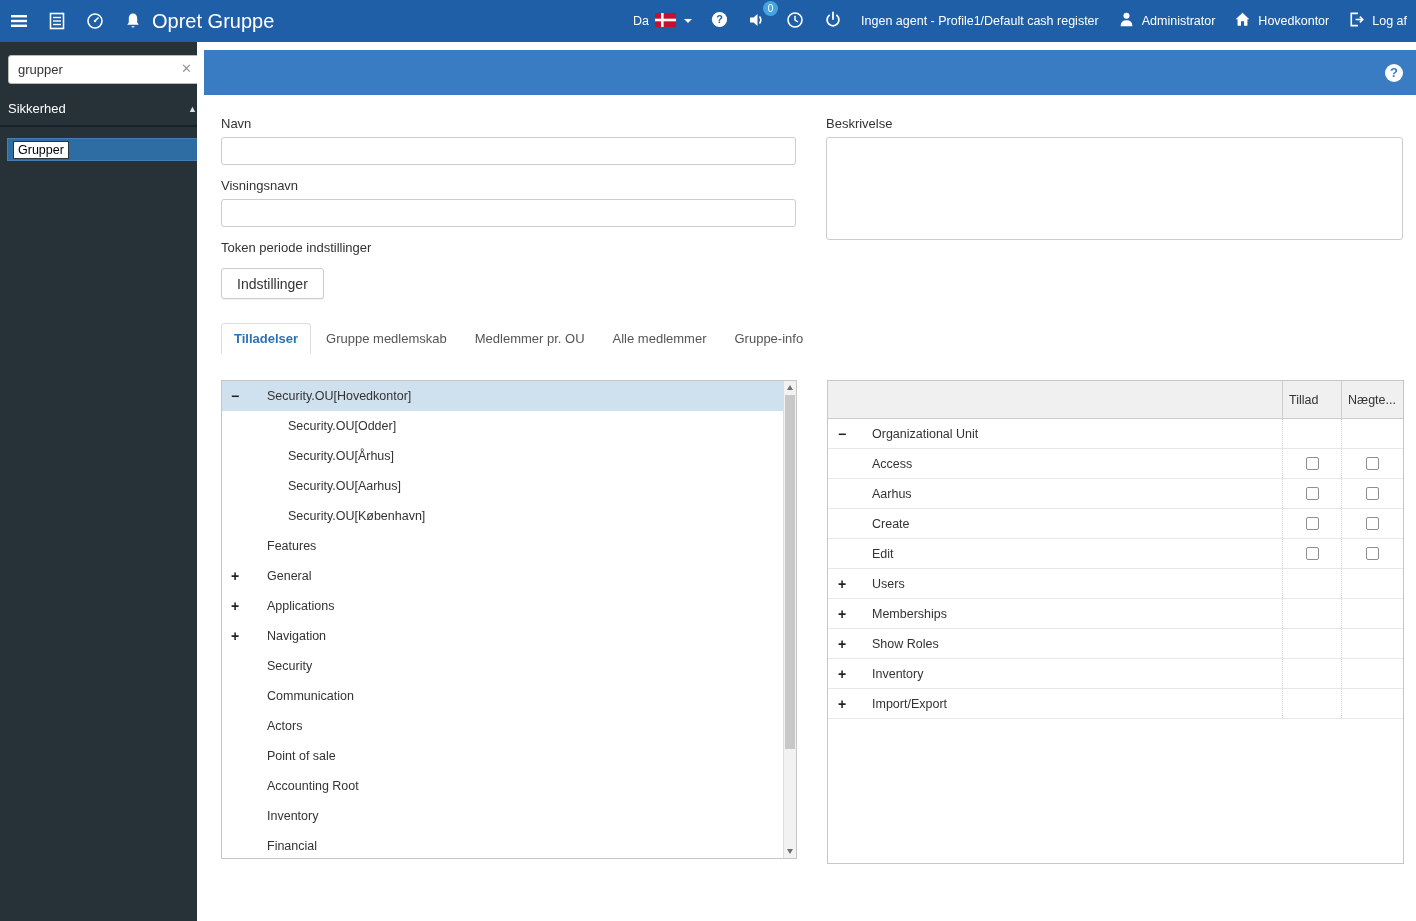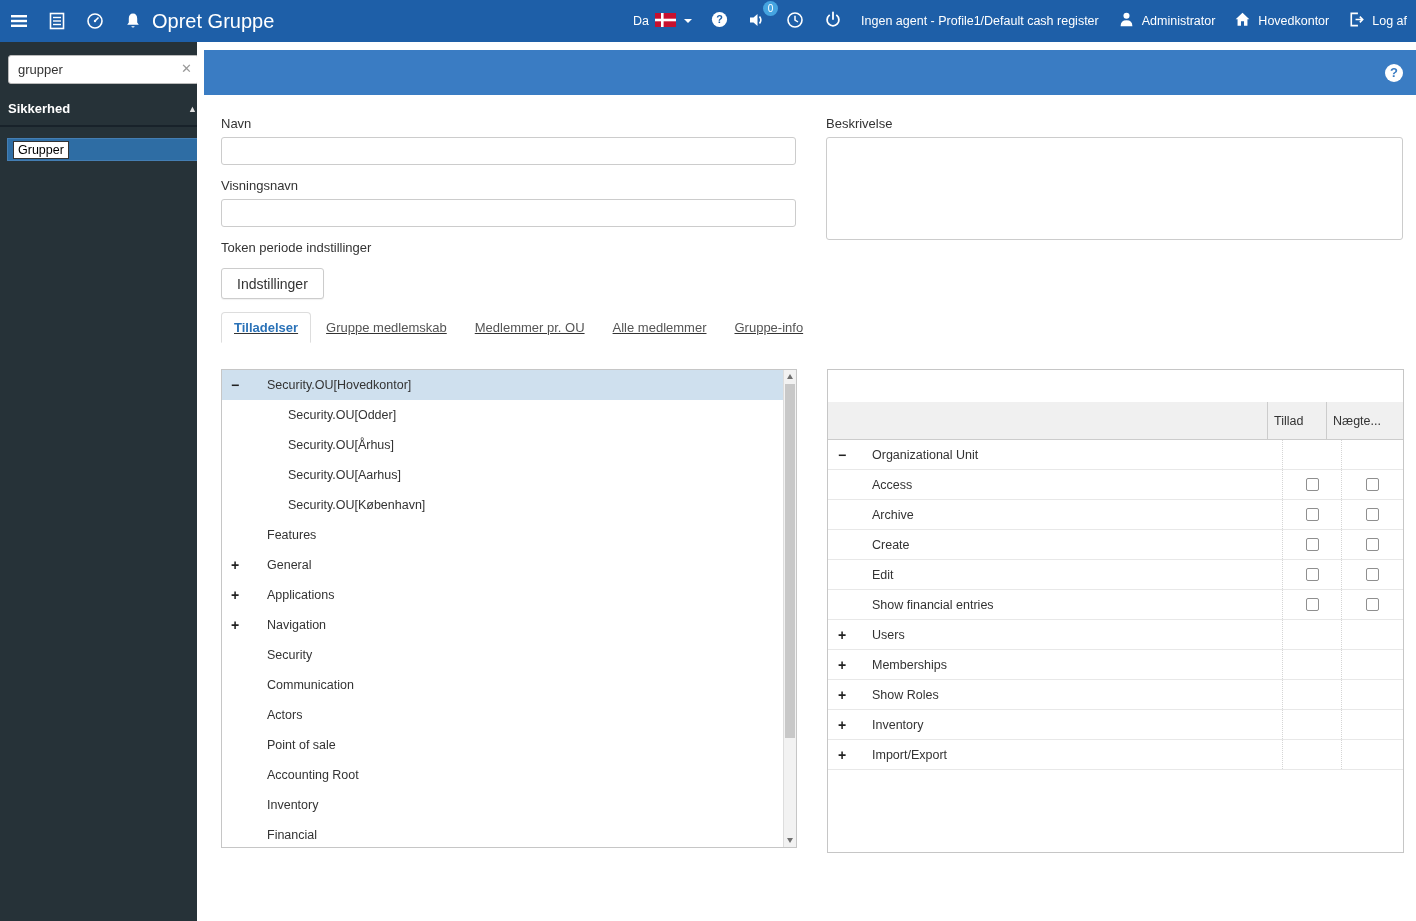--- a/index.html
+++ b/index.html
@@ -36,21 +36,21 @@
   
   .sidebar { position: absolute; top: 42px; left: 0; width: 207px; bottom: 0; background: #263238; }
   .search-wrap { margin: 13px 8px 10px 8px; position: relative; }
   .search-input {
     width: 100%; height: 29px; border: 1px solid #bbb; border-radius: 3px;
     padding: 0 24px 0 9px; font-size: 13px; font-family: inherit; color: #333;
   }
   .search-clear { position: absolute; right: 7px; top: 6px; color: #999; font-size: 13px; cursor: pointer; }
   .sb-section {
     display: flex; justify-content: space-between; align-items: center;
-    color: #fff; font-weight: bold; font-size: 13px;
+    color: #fff; font-weight: normal; font-size: 13px;
     padding: 7px 10px 9px 8px; border-bottom: 2px solid #18222a; cursor: pointer;
   }
   .sb-caret { font-size: 9px; color: #e0e0e0; }
   .sb-item {
     margin: 11px 7px; background: #2e6da4; border: 1px solid #447eb3;
     padding: 3px 5px; cursor: pointer;
   }
   .sb-chip { background: #fff; color: #000; font-size: 12.5px; padding: 1px 4px; border: 1px solid #333; }
 
   
@@ -77,21 +77,21 @@
     margin-top: 7px; height: 31px; padding: 0 15px; background: #fff;
     border: 1px solid #ccc; border-radius: 3px; font-size: 14px; color: #333;
     cursor: pointer; font-family: inherit; box-shadow: 0 1px 1px rgba(0,0,0,0.06);
   }
   .desc-area {
     width: 577px; height: 103px; border: 1px solid #ccc; border-radius: 3px;
     resize: none; font-family: inherit; font-size: 13px; padding: 6px 8px;
   }
 
   
-  .tabs { display: flex; margin-top: 13px; text-decoration: underline; }
+  .tabs { display: flex; margin-top: 24px; }
   .tab {
     padding: 7px 12px; font-size: 13px; color: #555; cursor: pointer;
     margin-right: 2px; border: 1px solid transparent; border-radius: 4px 4px 0 0;
     white-space: nowrap;
   }
   .tab.active { color: #2a72b8; font-weight: bold; border-color: #ddd; border-bottom-color: #fff; background: #fff; }
 
   
   .panels { display: flex; gap: 30px; margin-top: 26px; }
 
@@ -104,24 +104,24 @@
 
   .vscroll { position: absolute; top: 0; right: 0; bottom: 0; width: 13px; background: #f2f2f2; border-left: 1px solid #ddd; }
   .scroll-arrow { position: absolute; left: 0; right: 0; height: 13px; display: flex; align-items: center; justify-content: center; cursor: pointer; }
   .scroll-arrow.up { top: 0; }
   .scroll-arrow.down { bottom: 0; }
   .scroll-arrow.up::after { content: ""; border-left: 3.5px solid transparent; border-right: 3.5px solid transparent; border-bottom: 5px solid #707070; }
   .scroll-arrow.down::after { content: ""; border-left: 3.5px solid transparent; border-right: 3.5px solid transparent; border-top: 5px solid #707070; }
   .scroll-thumb { position: absolute; left: 1px; right: 1px; top: 14px; height: 354px; background: #c8c8c8; cursor: grab; }
 
   .perm-panel { width: 577px; height: 484px; border: 1px solid #c6c6c6; background: #fff; overflow: hidden; }
-  .perm-header { display: flex; height: 38px; background: #f0f0f0; border-bottom: 1px solid #ccc; align-items: stretch; font-size: 12.5px; color: #333; margin-top: 32px; }
+  .perm-header { display: flex; height: 38px; background: #f0f0f0; border-bottom: 1px solid #ccc; align-items: stretch; font-size: 12.5px; color: #333; }
   .ph-name { flex: 1; }
   .ph-cell { width: 59px; border-left: 1px solid #ccc; display: flex; align-items: center; padding-left: 6px; overflow: hidden; white-space: nowrap; flex: none; }
-  .ph-cell.c2 { width: 77px; }
+  .ph-cell.c2 { width: 62px; }
   .perm-row { display: flex; height: 30px; align-items: stretch; font-size: 12.5px; color: #333; border-bottom: 1px solid #e8e8e8; }
   .perm-name { flex: 1; display: flex; align-items: center; padding-left: 10px; }
   .perm-name .expander { width: 34px; }
   .perm-cell { width: 59px; border-left: 1px dotted #d5d5d5; display: flex; align-items: center; justify-content: center; flex: none; }
   .perm-cell.c2 { width: 62px; }
   .checkbox { width: 13px; height: 13px; border: 1px solid #8f8f8f; background: #fff; border-radius: 2px; cursor: pointer; }
 </style>
 </head>
 <body>
 
@@ -374,21 +374,21 @@
               <div class="perm-cell">
                 <span class="checkbox"></span>
               </div>
               <div class="perm-cell c2">
                 <span class="checkbox"></span>
               </div>
             </div>
             <div class="perm-row">
               <div class="perm-name">
                 <span class="expander"></span>
-                <span>Archive</span>
+                <span>Aarhus</span>
               </div>
               <div class="perm-cell">
                 <span class="checkbox"></span>
               </div>
               <div class="perm-cell c2">
                 <span class="checkbox"></span>
               </div>
             </div>
             <div class="perm-row">
               <div class="perm-name">
@@ -407,32 +407,20 @@
                 <span class="expander"></span>
                 <span>Edit</span>
               </div>
               <div class="perm-cell">
                 <span class="checkbox"></span>
               </div>
               <div class="perm-cell c2">
                 <span class="checkbox"></span>
               </div>
             </div>
-            <div class="perm-row">
-              <div class="perm-name">
-                <span class="expander"></span>
-                <span>Show financial entries</span>
-              </div>
-              <div class="perm-cell">
-                <span class="checkbox"></span>
-              </div>
-              <div class="perm-cell c2">
-                <span class="checkbox"></span>
-              </div>
-            </div>
             <div class="perm-row group">
               <div class="perm-name">
                 <span class="expander">+</span>
                 <span>Users</span>
               </div>
               <div class="perm-cell"></div>
               <div class="perm-cell c2"></div>
             </div>
             <div class="perm-row group">
               <div class="perm-name">

